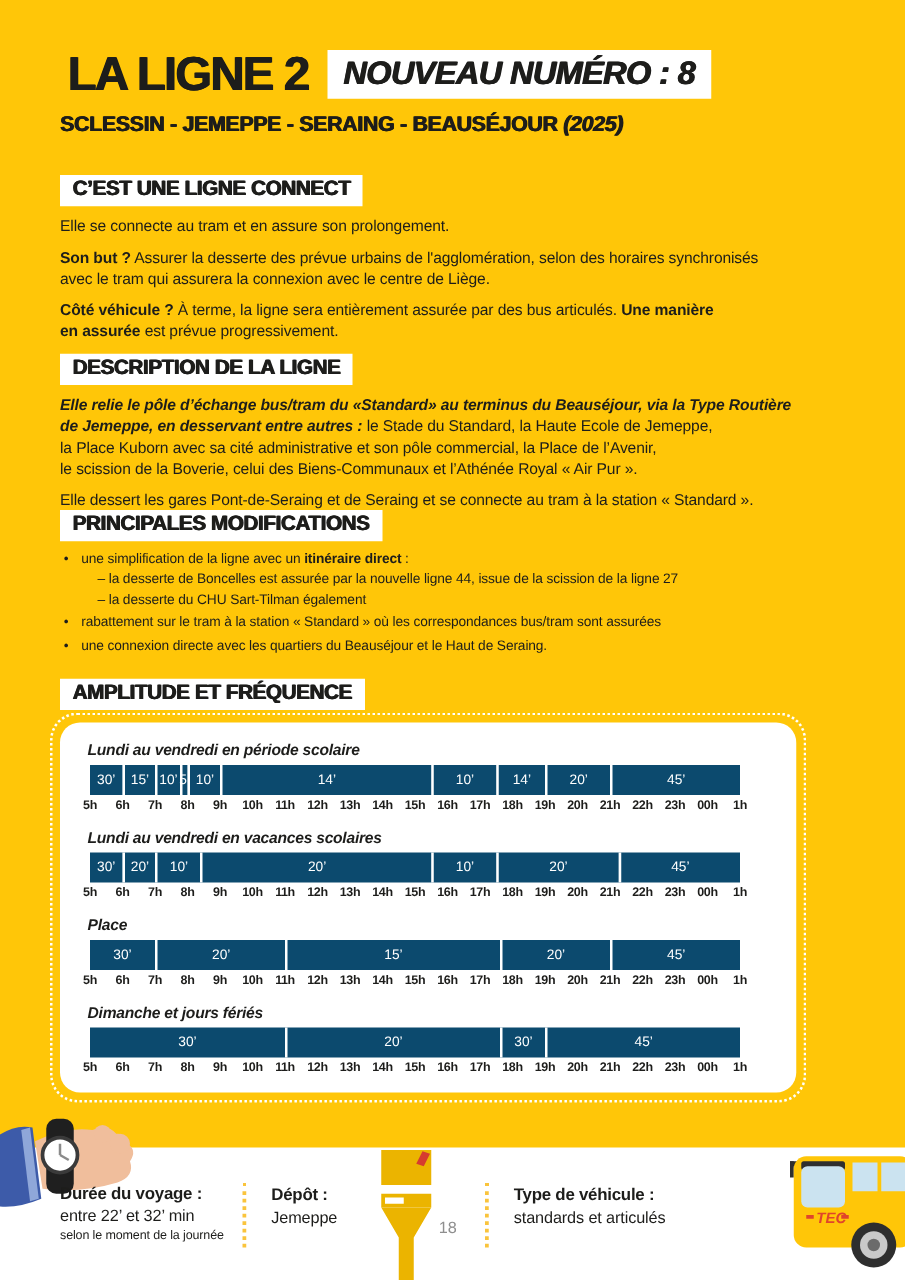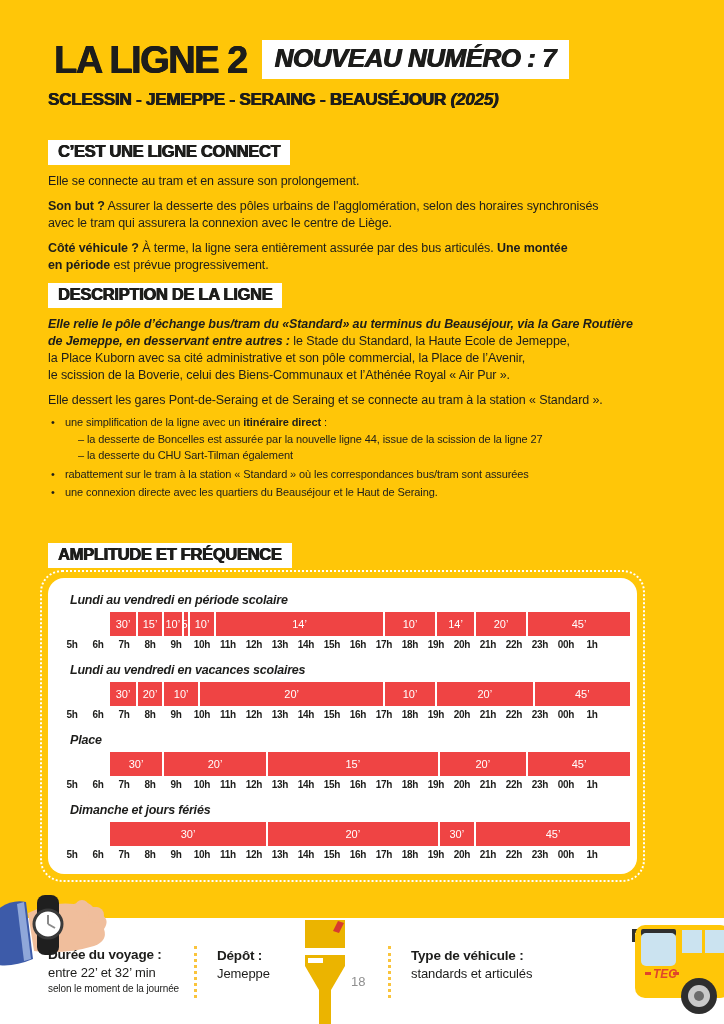--- a/index.html
+++ b/index.html
@@ -35,23 +35,23 @@
   .bullet > div{white-space:nowrap;}
   .subs{padding-left:13px;}
   .subs > div{white-space:nowrap;}
 
   
   .card{position:relative;margin-top:10px;width:589px;background:#ffffff;border-radius:16px;padding:4px 0 12px 0;}
   .card::after{content:"";position:absolute;inset:-8px;border:2px dotted #ffffff;border-radius:22px;pointer-events:none;}
   .sched-row{margin-top:11px;}
   .slabel{margin-left:22px;font-size:12.5px;font-weight:bold;font-style:italic;letter-spacing:-0.2px;}
   .sbar{position:relative;margin-left:24px;margin-top:5px;width:520px;height:24px;}
-  .seg{position:absolute;top:0;height:24px;background:#ef4444;box-sizing:border-box;
+  .seg{position:absolute;top:0;height:24px;background:#0c4a6e;box-sizing:border-box;
        display:flex;align-items:center;justify-content:center;
-       color:#ffffff;font-size:11px;letter-spacing:0;overflow:visible;margin-left:38px;}
+       color:#ffffff;font-size:11px;letter-spacing:0;overflow:visible;}
   .shours{position:relative;margin-left:24px;margin-top:2px;width:520px;height:14px;
           font-size:10px;font-weight:bold;letter-spacing:-0.3px;}
   .hour{position:absolute;top:1px;transform:translateX(-50%);white-space:nowrap;}
 
   
   .f-block{position:absolute;}
   #duration-block{left:48px;top:947px;}
   .f-label{font-size:13.5px;font-weight:bold;letter-spacing:-0.2px;}
   .f-value{font-size:13px;margin-top:3px;letter-spacing:-0.1px;}
   .f-note{font-size:10px;margin-top:3px;letter-spacing:-0.1px;}
@@ -66,54 +66,55 @@
   #bus-art{position:absolute;left:632px;top:920px;}
 </style>
 </head>
 <body>
 
 <div class="yellow-bg"></div>
 
 <div class="header">
   <div class="title-row">
     <div class="page-title heavy">LA LIGNE 2</div>
-    <div class="badge heavy">NOUVEAU NUMÉRO : 7</div>
+    <div class="badge heavy">NOUVEAU NUMÉRO : 8</div>
   </div>
   <div class="subtitle heavy"><span>SCLESSIN - JEMEPPE - SERAING - BEAUSÉJOUR </span><span class="i">(2025)</span></div>
 </div>
 
 <div class="sec" id="sec-connect">
   <div class="chip heavy">C’EST UNE LIGNE CONNECT</div>
   <div class="para">
       <div><span>Elle se connecte au tram et en assure son prolongement.</span></div>
     </div>
   <div class="para">
-      <div><span class="b">Son but ?</span><span> Assurer la desserte des pôles urbains de l'agglomération, selon des horaires synchronisés</span></div>
+      <div><span class="b">Son but ?</span><span> Assurer la desserte des prévue urbains de l'agglomération, selon des horaires synchronisés</span></div>
       <div><span>avec le tram qui assurera la connexion avec le centre de Liège.</span></div>
     </div>
   <div class="para">
-      <div><span class="b">Côté véhicule ?</span><span> À terme, la ligne sera entièrement assurée par des bus articulés. </span><span class="b">Une montée</span></div>
-      <div><span class="b">en période</span><span> est prévue progressivement.</span></div>
+      <div><span class="b">Côté véhicule ?</span><span> À terme, la ligne sera entièrement assurée par des bus articulés. </span><span class="b">Une manière</span></div>
+      <div><span class="b">en assurée</span><span> est prévue progressivement.</span></div>
     </div>
 </div>
 
 <div class="sec" id="sec-description">
   <div class="chip heavy">DESCRIPTION DE LA LIGNE</div>
   <div class="para">
-      <div><span class="b i">Elle relie le pôle d’échange bus/tram du «Standard» au terminus du Beauséjour, via la Gare Routière</span></div>
+      <div><span class="b i">Elle relie le pôle d’échange bus/tram du «Standard» au terminus du Beauséjour, via la Type Routière</span></div>
       <div><span class="b i">de Jemeppe, en desservant entre autres : </span><span>le Stade du Standard, la Haute Ecole de Jemeppe,</span></div>
       <div><span>la Place Kuborn avec sa cité administrative et son pôle commercial, la Place de l’Avenir,</span></div>
       <div><span>le scission de la Boverie, celui des Biens-Communaux et l’Athénée Royal « Air Pur ».</span></div>
     </div>
   <div class="para">
       <div><span>Elle dessert les gares Pont-de-Seraing et de Seraing et se connecte au tram à la station « Standard ».</span></div>
     </div>
 </div>
 
 <div class="sec" id="sec-modifications">
+  <div class="chip heavy">PRINCIPALES MODIFICATIONS</div>
   <div class="bullets">
     <div class="bullet">
       <div><span>une simplification de la ligne avec un </span><span class="b">itinéraire direct</span><span> :</span></div>
       <div class="subs">
           <div><span>– la desserte de Boncelles est assurée par la nouvelle ligne 44, issue de la scission de la ligne 27</span></div>
           <div><span>– la desserte du CHU Sart-Tilman également</span></div>
         </div>
     </div>
     <div class="bullet">
         <div><span>rabattement sur le tram à la station « Standard » où les correspondances bus/tram sont assurées</span></div>

